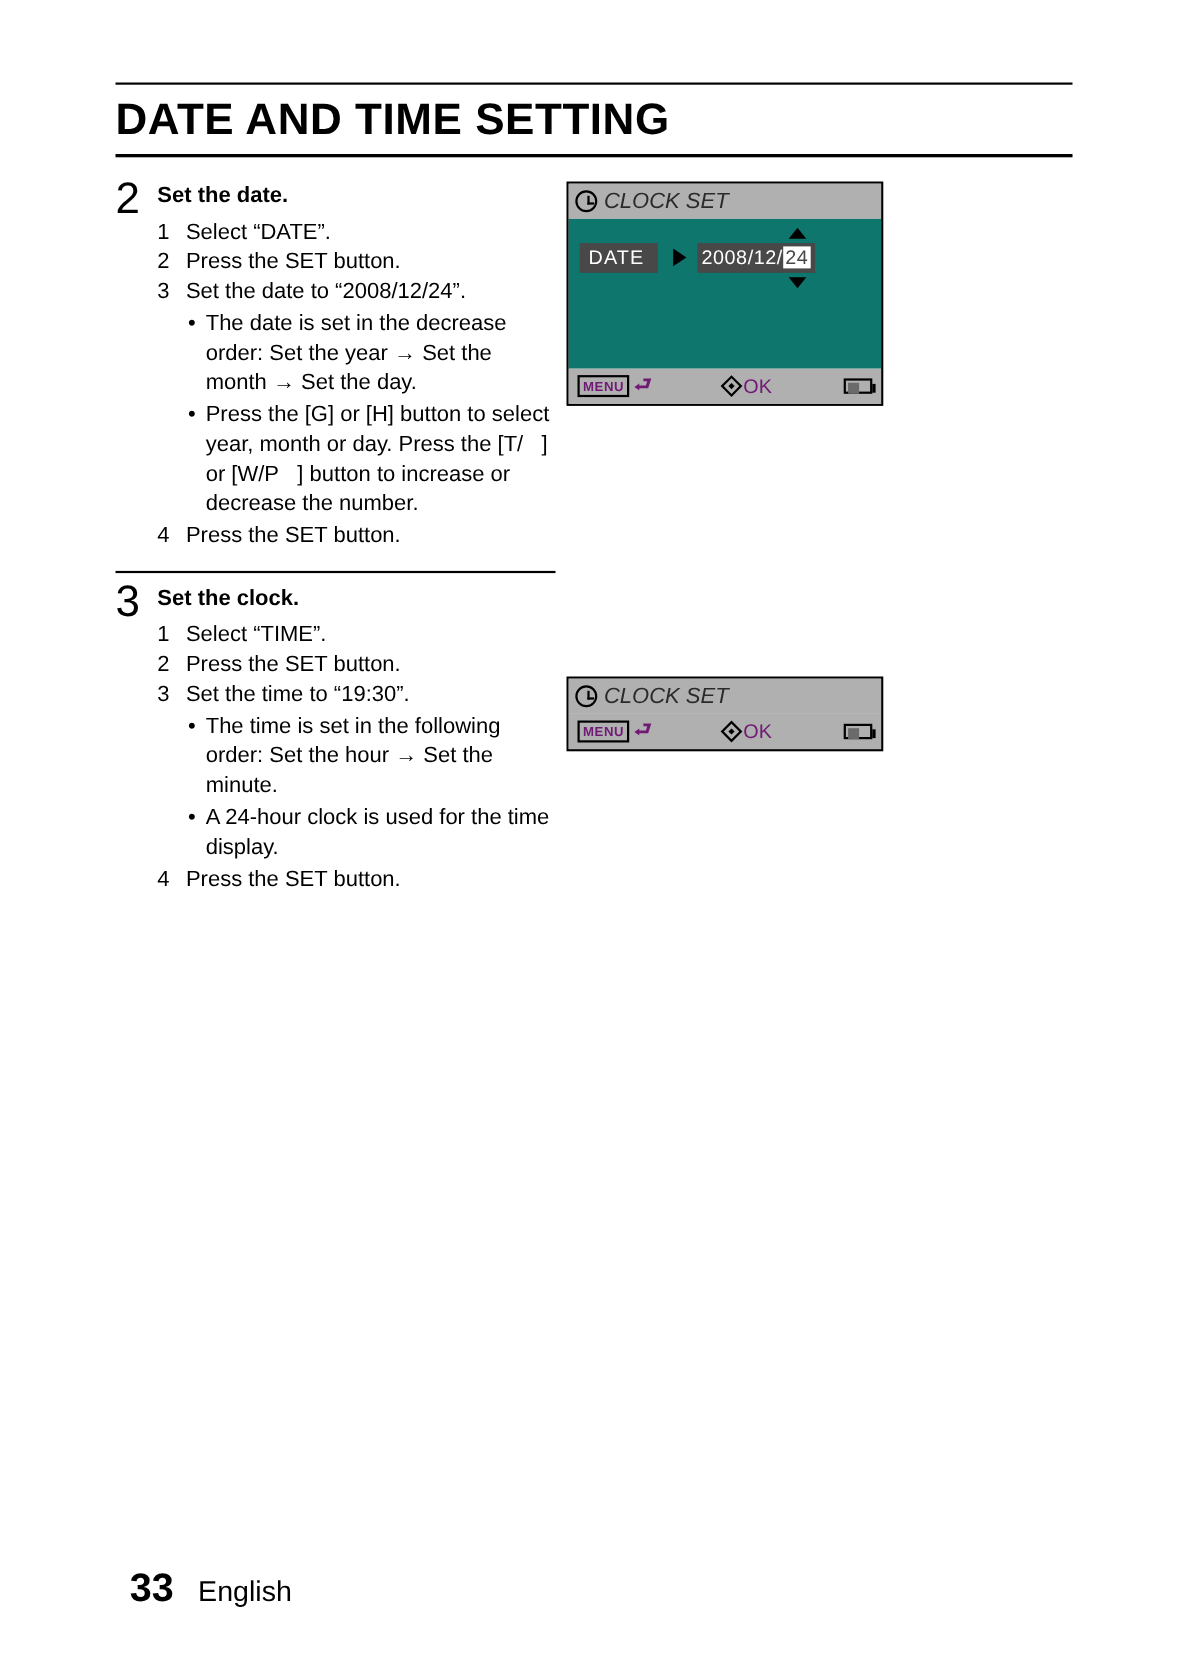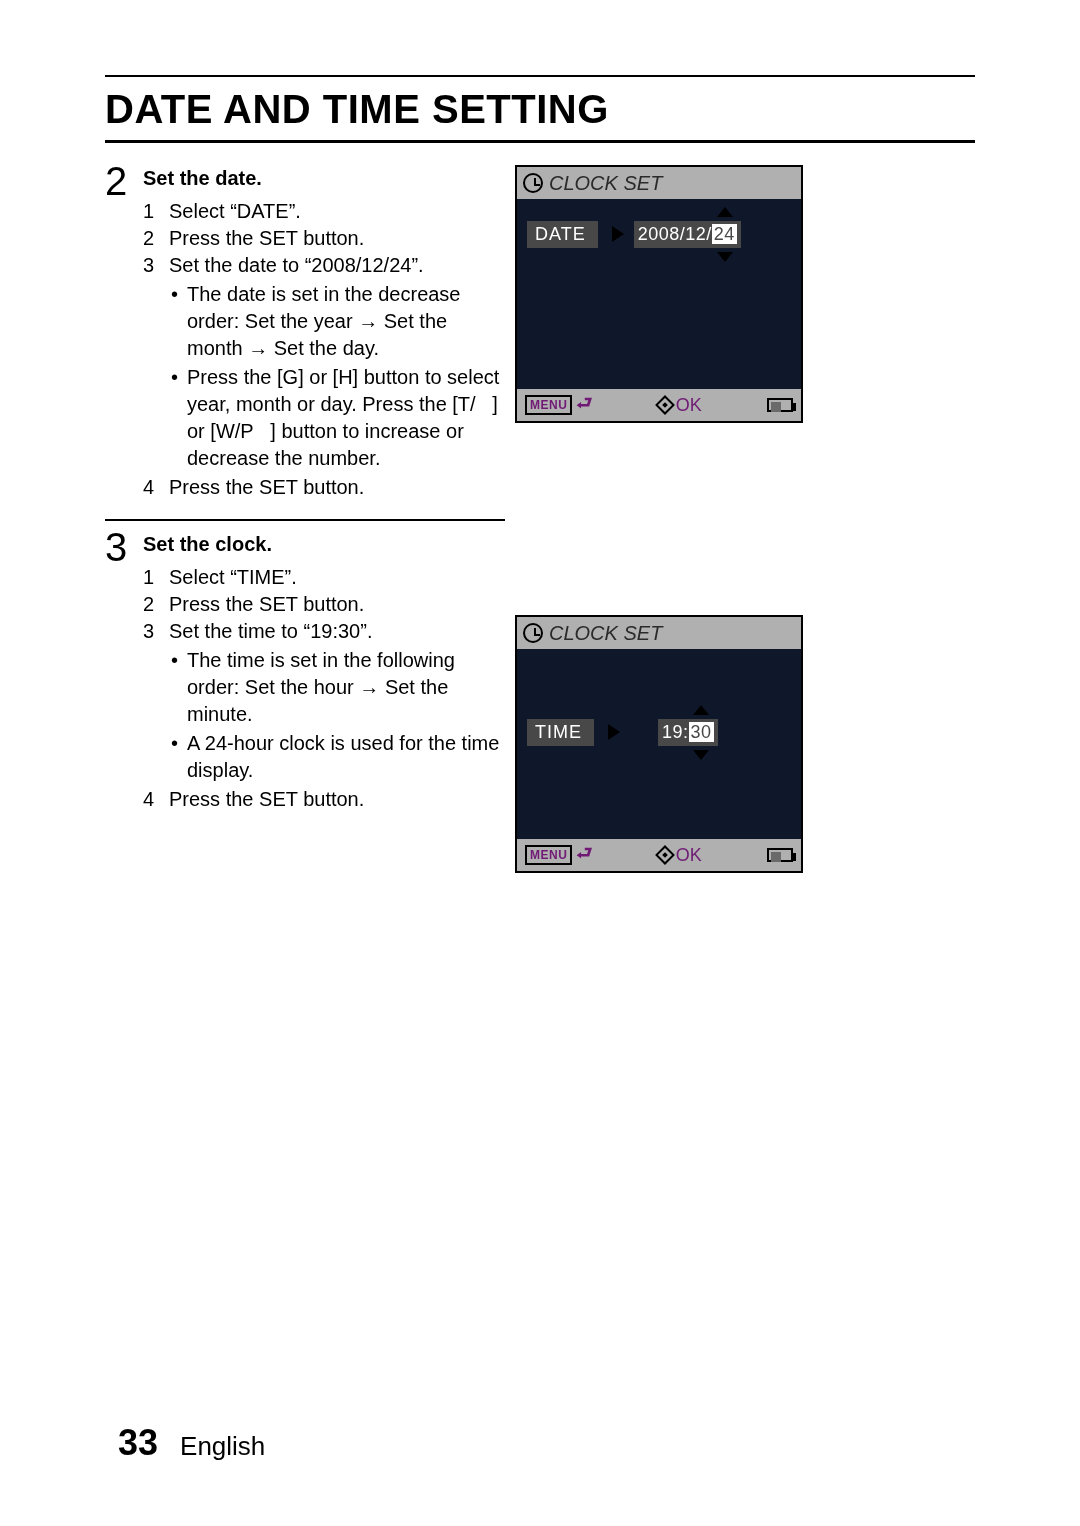--- a/index.html
+++ b/index.html
@@ -67,21 +67,21 @@
   .lcd-clock-icon {
     width: 20px; height: 20px; border: 2px solid #000; border-radius: 50%;
     position: relative; margin-right: 6px; flex: none;
     background: #b0b0b0;
   }
   .lcd-clock-icon::before, .lcd-clock-icon::after {
     content: ""; position: absolute; background: #000;
   }
   .lcd-clock-icon::before { left: 9px; top: 3px; width: 2px; height: 8px; }
   .lcd-clock-icon::after { left: 9px; top: 9px; width: 6px; height: 2px; }
-  .lcd-body { position: relative; height: 190px; background: #0f172a; }
+  .lcd-body { position: relative; height: 136px; background: #0f766e; }
   .lcd-row {
     position: absolute; left: 10px; height: 30px;
     display: flex; align-items: center;
   }
   .lcd-label {
     background: #484848; color: #fff; font-size: 18px; padding: 3px 12px 3px 8px;
     letter-spacing: 1px;
   }
   .lcd-arrow-right {
     width: 0; height: 0; border-top: 8px solid transparent;
@@ -250,32 +250,20 @@
           </div>
         </div>
       </div>
     </div>
 
     <div class="lcd" style="left:410px; top:450px;">
       <div class="lcd-title">
         <span class="lcd-clock-icon"></span>
         <span>CLOCK SET</span>
       </div>
-      <div class="lcd-body">
-        <div class="lcd-row" style="top:68px;">
-          <span class="lcd-label">TIME</span>
-          <span class="lcd-arrow-right"></span>
-          <span style="width:28px;"></span>
-          <span class="lcd-value">
-            <span class="tri-up" style="top:-14px; left:72%;"></span>
-            <span>19:</span><span class="hl">30</span>
-            <span class="tri-down" style="bottom:-14px; left:72%;"></span>
-          </span>
-        </div>
-      </div>
       <div class="lcd-footer">
         <span class="menu-badge">
           <span class="menu-box">MENU</span>
           <span class="back-arrow">⮐</span>
         </span>
         <span class="ok-group">
           <span class="diamond"></span>
           <span>OK</span>
         </span>
         <span class="batt"></span>

